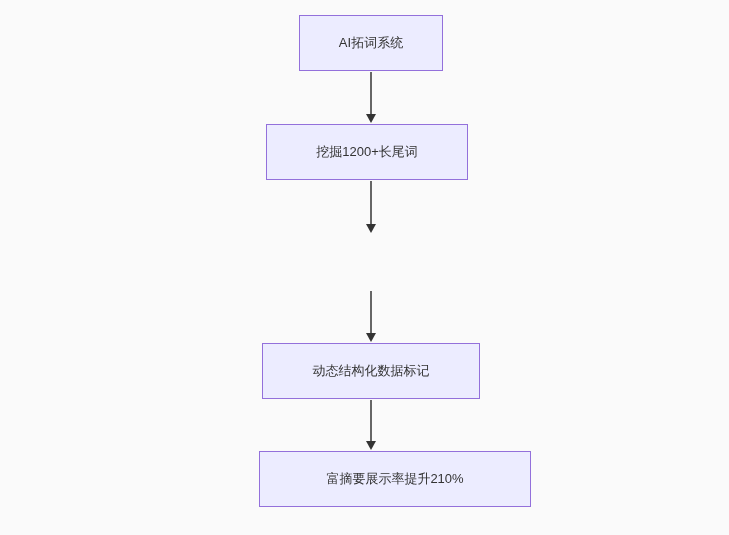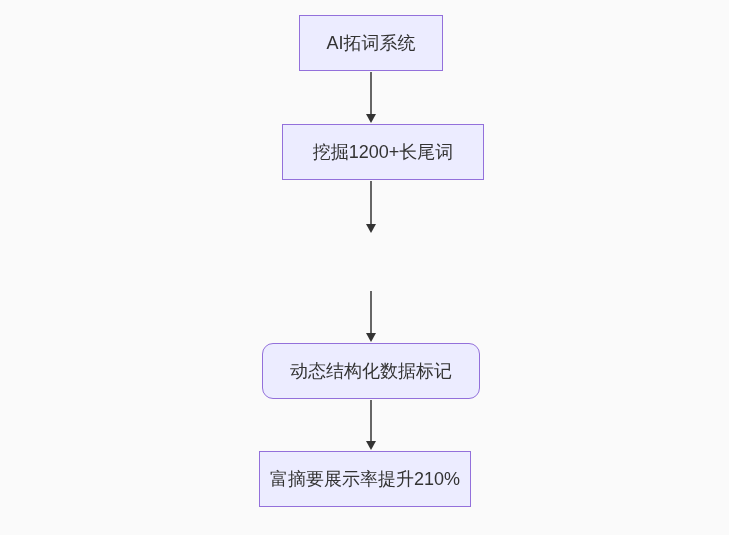--- a/index.html
+++ b/index.html
@@ -29,29 +29,29 @@
   .node {
     position: absolute;
     box-sizing: border-box;
     background: var(--node-fill);
     border: 1.4px solid var(--node-border);
     color: var(--text);
     display: flex;
     align-items: center;
     justify-content: center;
     text-align: center;
-    font-size: 18px;
+    font-size: 13px;
     line-height: 1.25;
     white-space: nowrap;
   }
   .n1 { left: 299px; top: 15px;  width: 144px; height: 56px; }
-  .n2 { left: 282px; top: 124px; width: 202px; height: 56px; }
+  .n2 { left: 266px; top: 124px; width: 202px; height: 56px; }
   .n3 { left: 260px; top: 234px; width: 222px; height: 56px; }
-  .n4 { left: 262px; top: 343px; width: 218px; height: 56px; border-radius: 11px; }
-  .n5 { left: 259px; top: 451px; width: 212px; height: 56px; }
+  .n4 { left: 262px; top: 343px; width: 218px; height: 56px; }
+  .n5 { left: 259px; top: 451px; width: 272px; height: 56px; }
   .arrow {
     position: absolute;
     left: 364px;
     width: 14px;
     display: flex;
     flex-direction: column;
     align-items: center;
   }
   .a1 { top: 72px;  height: 51px; }
   .a2 { top: 181px; height: 52px; }

